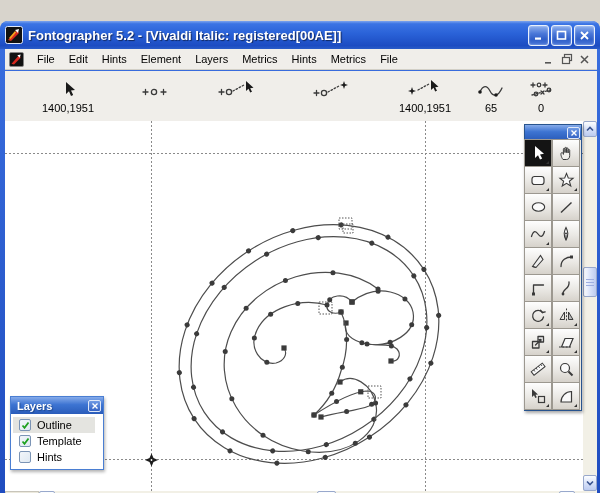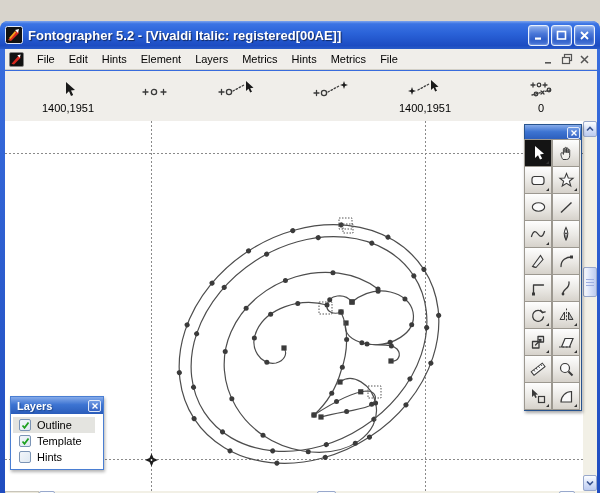--- a/index.html
+++ b/index.html
@@ -181,20 +181,30 @@
     <div class="tb-group" style="left:390px;width:60px;">
       <div class="ic">
         <svg width="40" height="20" viewBox="0 0 40 20" class="icon-stroke">
           <path d="M7,8 L8,11 L11,12 L8,13 L7,16 L6,13 L3,12 L6,11 Z" fill="#1a1a1a" stroke="none"></path>
           <path d="M13,11 L24,5" stroke-dasharray="1.5 2"></path>
           <path d="M26,1 L26,11 L28.5,8.8 L30.2,12.6 L32,11.8 L30.2,8.2 L33.5,7.8 Z" fill="#1a1a1a" stroke="none"></path>
         </svg>
       </div>
       <div class="val">1400,1951</div>
     </div>
+    <div class="tb-group" style="left:468px;width:36px;">
+      <div class="ic">
+        <svg width="26" height="16" viewBox="0 0 26 16" class="icon-stroke">
+          <path d="M2,9 C5,2 9,2 12,8 C15,14 20,14 24,5"></path>
+          <circle cx="2" cy="9" r="1.8" fill="#1a1a1a" stroke="none"></circle>
+          <circle cx="18" cy="12" r="1.8" fill="#1a1a1a" stroke="none"></circle>
+        </svg>
+      </div>
+      <div class="val">65</div>
+    </div>
     <div class="tb-group" style="left:518px;width:36px;">
       <div class="ic">
         <svg width="26" height="18" viewBox="0 0 26 18" class="icon-stroke">
           <path d="M3,4 h4 M5,2 v4"></path>
             <circle cx="11" cy="4" r="1.8"></circle>
             <path d="M15,4 h4 M17,2 v4"></path>
           <path d="M4,14 L22,9" stroke-dasharray="1.5 2"></path>
           <circle cx="8" cy="13" r="1.8"></circle>
             <path d="M13,10 l3,3 M16,10 l-3,3"></path>
             <circle cx="21" cy="9" r="1.8"></circle>

